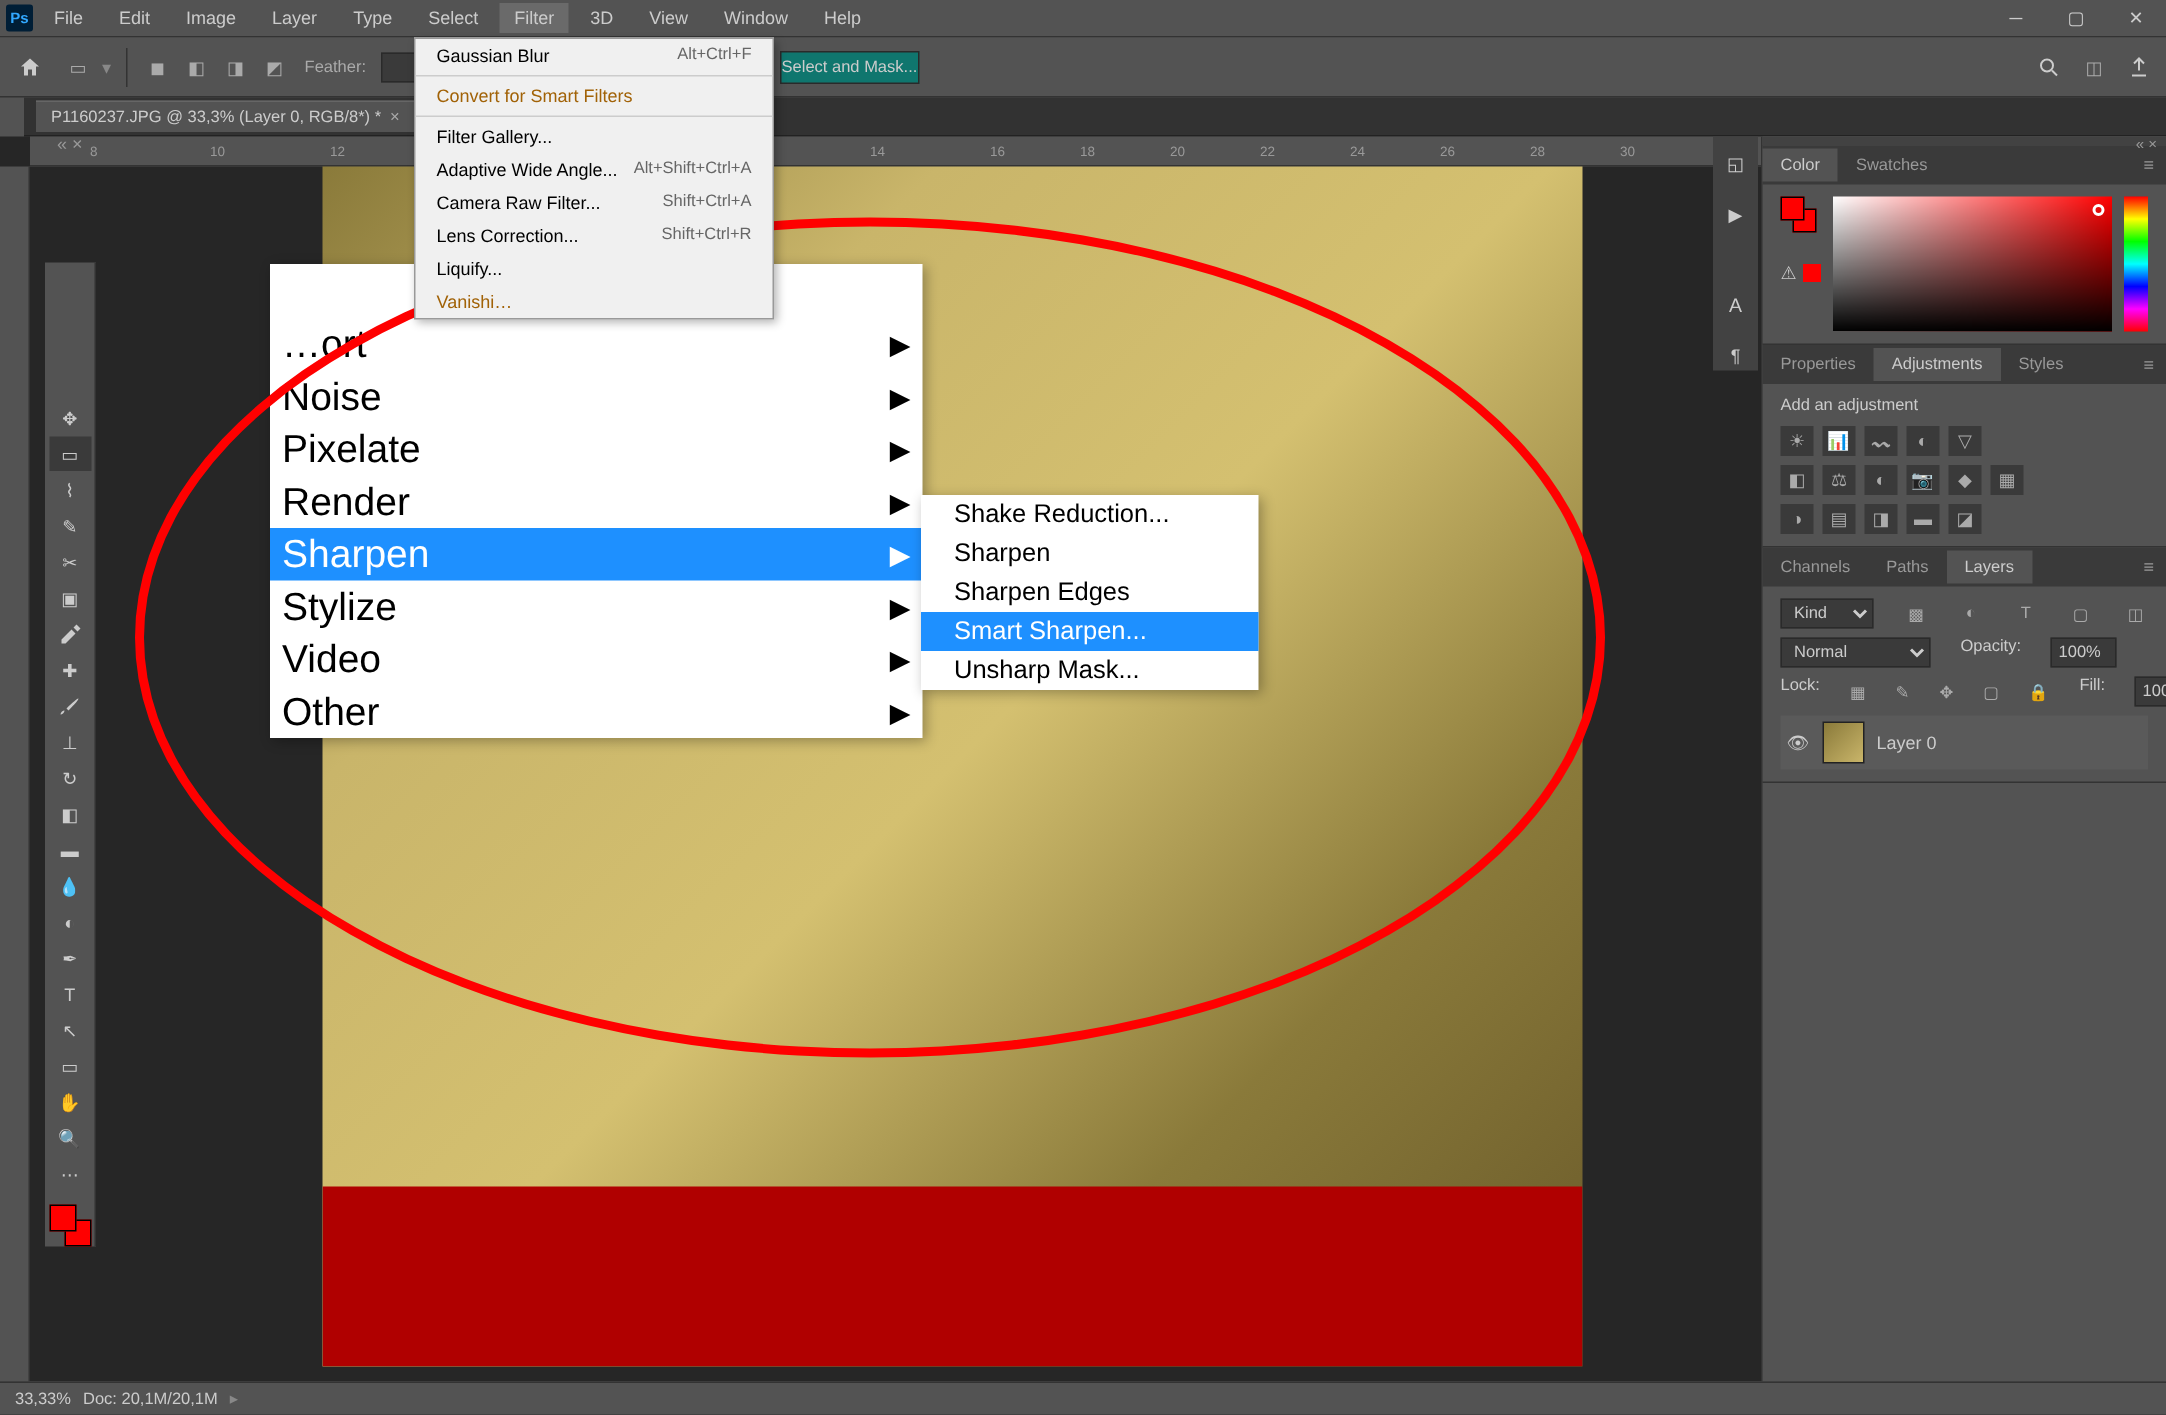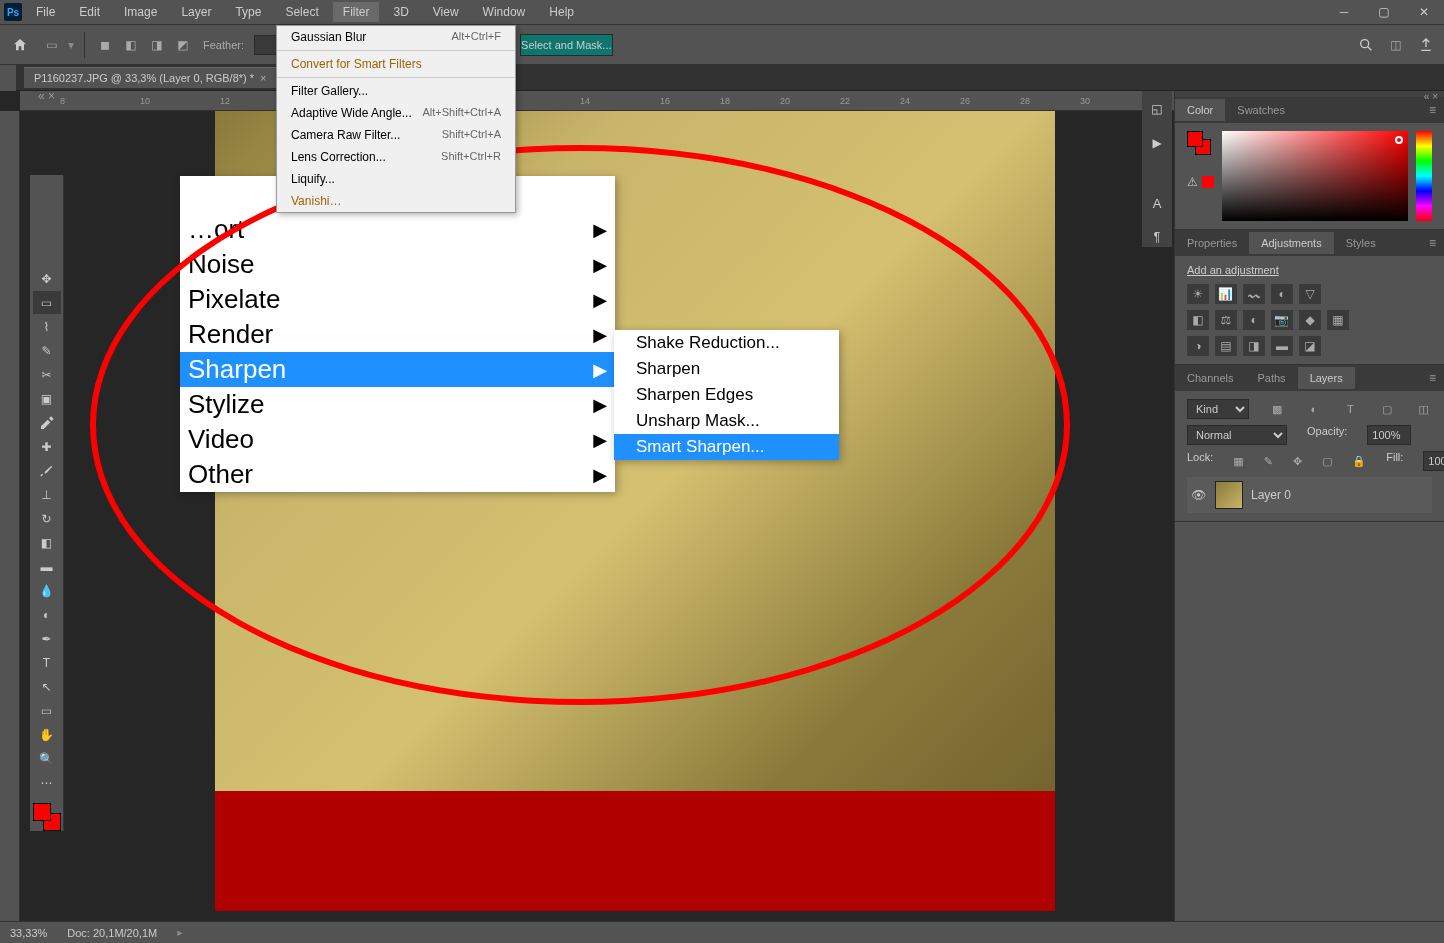--- a/index.html
+++ b/index.html
@@ -53,21 +53,21 @@
 .panel-tab { padding: 5px 12px; color: #999; font-size: 11px; cursor: pointer; }
 .panel-tab.active { background: #535353; color: #ccc; }
 .panel-menu { margin-left: auto; padding: 0 8px; color: #999; }
 .panel-body { padding: 8px 12px; }
 .color-picker { display: flex; gap: 8px; }
 .color-mini { width: 24px; height: 24px; position: relative; }
 .mini-fg { position: absolute; width: 16px; height: 16px; background: #ff0000; border: 1px solid #000; top: 0; left: 0; z-index: 2; }
 .mini-bg { position: absolute; width: 16px; height: 16px; background: #ff0000; border: 1px solid #000; bottom: 0; right: 0; }
 .gradient-box { flex: 1; height: 90px; background: linear-gradient(to right, #fff, #ff0000), linear-gradient(to bottom, rgba(0,0,0,0), #000); background-blend-mode: multiply; position: relative; }
 .hue-strip { width: 16px; height: 90px; background: linear-gradient(to bottom, #f00, #ff0, #0f0, #0ff, #00f, #f0f, #f00); }
-.adjust-label { color: #ccc; font-size: 11px; margin-bottom: 8px; text-decoration: underline; }
+.adjust-label { color: #ccc; font-size: 11px; margin-bottom: 8px; }
 .adjust-icons { display: flex; flex-wrap: wrap; gap: 6px; }
 .adj-icon { width: 22px; height: 20px; background: #3a3a3a; display: flex; align-items: center; justify-content: center; color: #aaa; font-size: 12px; }
 .layers-controls { display: flex; align-items: flex-start; gap: 20px; margin-bottom: 6px; font-size: 11px; }
 .layers-select { flex: 0 0 62px; height: 20px; background: #3a3a3a; border: 1px solid #2a2a2a; color: #ccc; padding: 0 4px; font-size: 11px; }
 .layer-row { display: flex; align-items: center; padding: 4px; background: #5a5a5a; gap: 8px; }
 .layer-eye { width: 16px; color: #ccc; }
 .layer-thumb { width: 28px; height: 28px; background: linear-gradient(135deg, #8a7a3a, #c9b56a); border: 1px solid #222; }
 
 
 .mini-panel { width: 30px; position: absolute; right: 272px; top: 91px; background: #424242; display: flex; flex-direction: column; align-items: center; padding-top: 8px; gap: 14px; }
@@ -87,21 +87,21 @@
 .big-menu-item.highlight { background: #1e90ff; color: #fff; }
 
 .big-submenu { position: absolute; left: 614px; top: 330px; width: 225px; background: #fff; color: #000; font-size: 17px; z-index: 61; box-shadow: 2px 2px 8px rgba(0,0,0,0.3); }
 .big-submenu-item { padding: 3px 22px; cursor: pointer; }
 .big-submenu-item.highlight { background: #1e90ff; color: #fff; }
 
 
 .annotation-ellipse { position: absolute; left: 90px; top: 145px; width: 980px; height: 560px; border: 6px solid #ff0000; border-radius: 50%; z-index: 70; pointer-events: none; }
 
 
-.status-bar { position: absolute; bottom: 0; left: 0; right: 0; height: 22px; background: #535353; border-top: 1px solid #333; display: flex; align-items: center; padding: 0 10px; gap: 20px; color: #ccc; font-size: 11px; }
+.status-bar { position: absolute; bottom: 0; left: 0; right: 0; height: 22px; background: #535353; border-top: 1px solid #333; display: flex; align-items: center; padding: 0 10px; gap: 8px; color: #ccc; font-size: 11px; }
 
 svg { width: 16px; height: 16px; }
 </style>
 </head>
 <body>
 
 <div class="menubar">
   <div class="ps-logo">Ps</div>
   <div class="menu-item">File</div>
   <div class="menu-item">Edit</div>
@@ -407,22 +407,22 @@
   <div class="big-menu-item">
       <span>Other</span>
       <span class="arrow">▶</span>
     </div>
 </div>
 
 <div class="big-submenu">
   <div class="big-submenu-item">Shake Reduction...</div>
   <div class="big-submenu-item">Sharpen</div>
   <div class="big-submenu-item">Sharpen Edges</div>
+  <div class="big-submenu-item highlight">Smart Sharpen...</div>
   <div class="big-submenu-item">Unsharp Mask...</div>
-  <div class="big-submenu-item highlight">Smart Sharpen...</div>
 </div>
 
 <div class="annotation-ellipse"></div>
 
 <div class="status-bar">
   <span>33,33%</span>
   <span>Doc: 20,1M/20,1M</span>
   <span style="color:#888">▸</span>
 </div>
 

